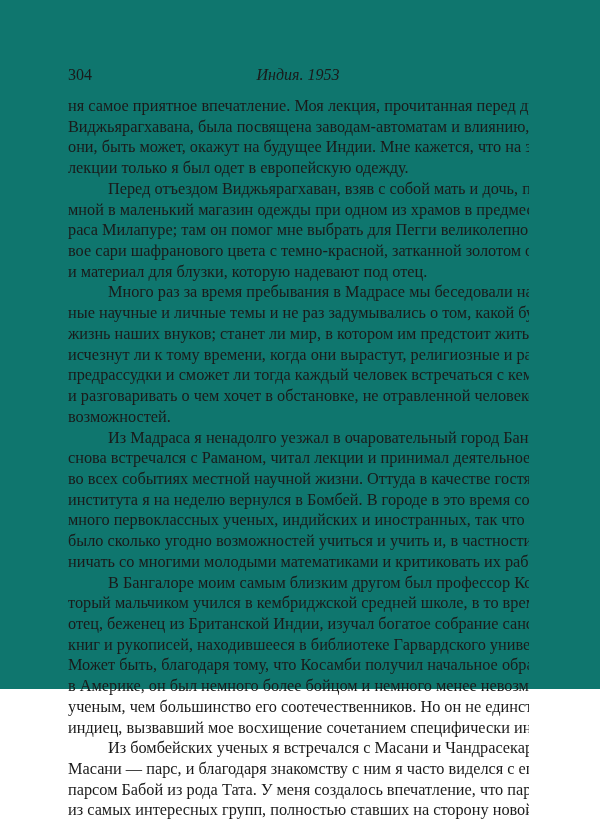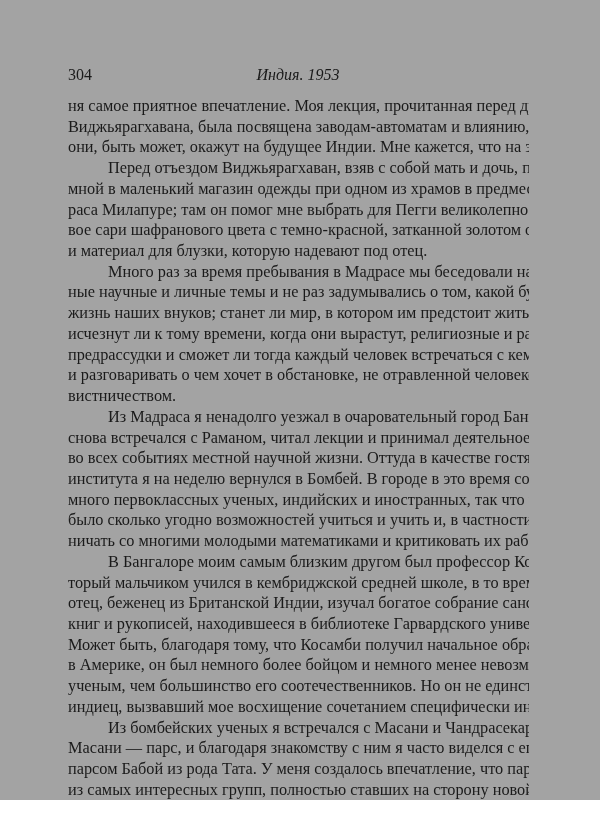--- a/index.html
+++ b/index.html
@@ -2,21 +2,21 @@
 <html><head>
 <meta charset="utf-8">
 <style>
   html, body { margin: 0; padding: 0; }
   body {
     width: 600px; height: 840px; background: #ffffff; overflow: hidden;
     position: relative;
     font-family: "Liberation Serif", "DejaVu Serif", serif;
     color: #1a1a1a;
   }
-  .page { position: absolute; left: 0; top: 0; width: 600px; height: 800px; background: #a3a3a3; }
+  .page { position: absolute; left: 0; top: 0; width: 600px; height: 689px; background: #0f766e; }
   .header {
     position: absolute; left: 68px; top: 66px; width: 460px; height: 22px;
     font-size: 16px;
   }
   .page-number { position: absolute; left: 0; top: 0; }
   .running-title { position: absolute; left: 0; right: 0; top: 0; text-align: center; font-style: italic; }
   .body-text {
     position: absolute; left: 68px; top: 96px; width: 461px;
     font-size: 16.3px; line-height: 20.72px;
   }
@@ -30,36 +30,37 @@
 <div class="page">
   <div class="header">
     <span class="page-number">304</span>
     <span class="running-title">Индия. 1953</span>
   </div>
   <div class="body-text" id="body-text">
       <div>
         <span class="line">ня самое приятное впечатление. Моя лекция, прочитанная перед друзьями</span>
         <span class="line">Виджьярагхавана, была посвящена заводам-автоматам и влиянию, которое</span>
         <span class="line">они, быть может, окажут на будущее Индии. Мне кажется, что на этой</span>
+        <span class="line last">лекции только я был одет в европейскую одежду.</span>
       </div>
       <div>
         <span class="line indent">Перед отъездом Виджьярагхаван, взяв с собой мать и дочь, пошел со</span>
         <span class="line">мной в маленький магазин одежды при одном из храмов в предместье Мад-</span>
         <span class="line">раса Милапуре; там он помог мне выбрать для Пегги великолепное шелко-</span>
         <span class="line">вое сари шафранового цвета с темно-красной, затканной золотом отделкой</span>
         <span class="line last">и материал для блузки, которую надевают под отец.</span>
       </div>
       <div>
         <span class="line indent">Много раз за время пребывания в Мадрасе мы беседовали на различ-</span>
         <span class="line">ные научные и личные темы и не раз задумывались о том, какой будет</span>
         <span class="line">жизнь наших внуков; станет ли мир, в котором им предстоит жить, лучше,</span>
         <span class="line">исчезнут ли к тому времени, когда они вырастут, религиозные и расовые</span>
         <span class="line">предрассудки и сможет ли тогда каждый человек встречаться с кем захочет</span>
         <span class="line">и разговаривать о чем хочет в обстановке, не отравленной человеконена-</span>
-        <span class="line last">вистничеством.</span>
+        <span class="line last">возможностей.</span>
       </div>
       <div>
         <span class="line indent">Из Мадраса я ненадолго уезжал в очаровательный город Бангалор, где</span>
         <span class="line">снова встречался с Раманом, читал лекции и принимал деятельное участие</span>
         <span class="line">во всех событиях местной научной жизни. Оттуда в качестве гостя Тата-</span>
         <span class="line">института я на неделю вернулся в Бомбей. В городе в это время собралось</span>
         <span class="line">много первоклассных ученых, индийских и иностранных, так что у меня</span>
         <span class="line">было сколько угодно возможностей учиться и учить и, в частности, сотруд-</span>
         <span class="line last">ничать со многими молодыми математиками и критиковать их работу.</span>
       </div>

